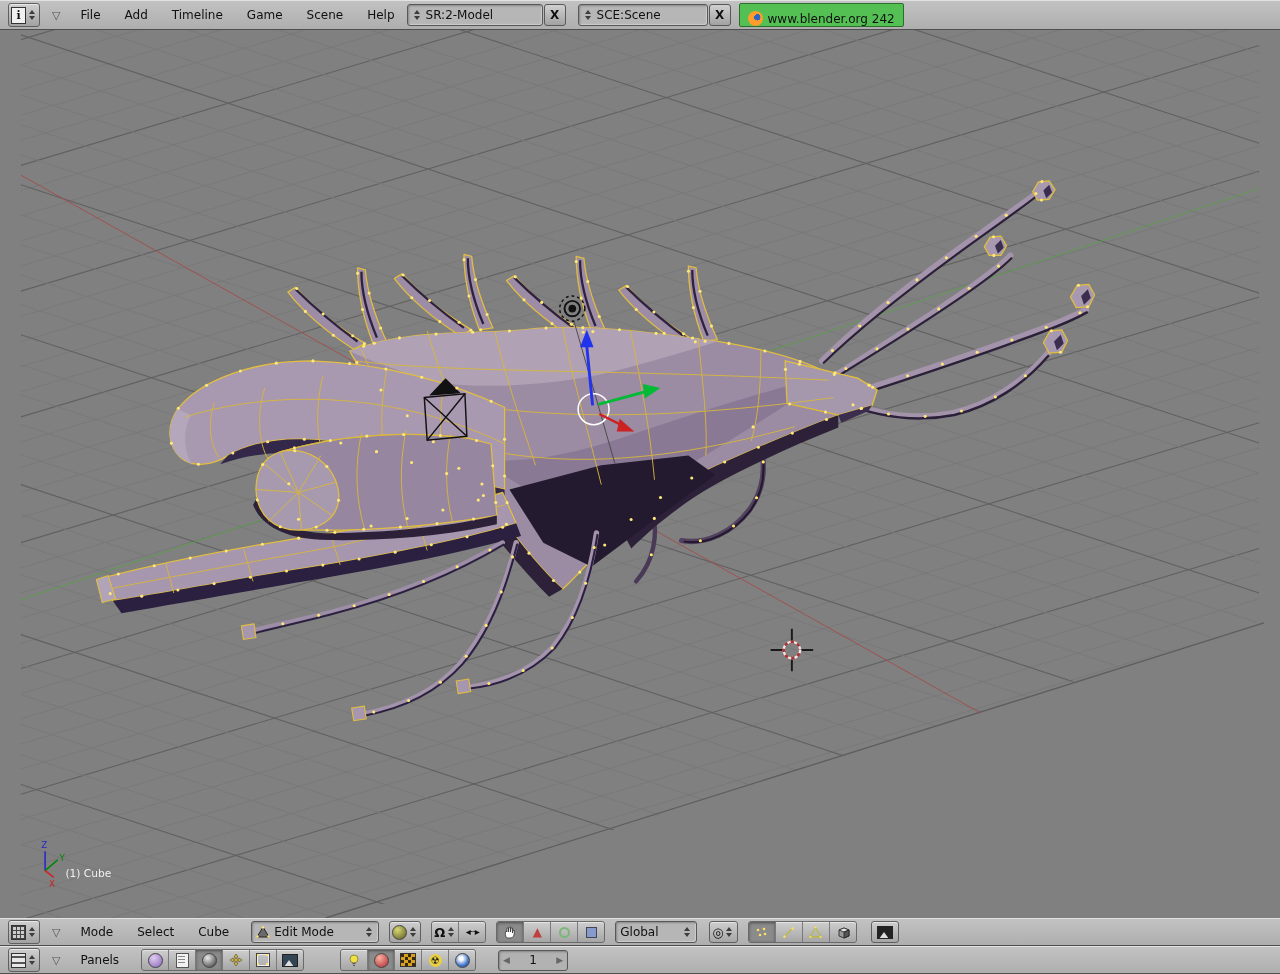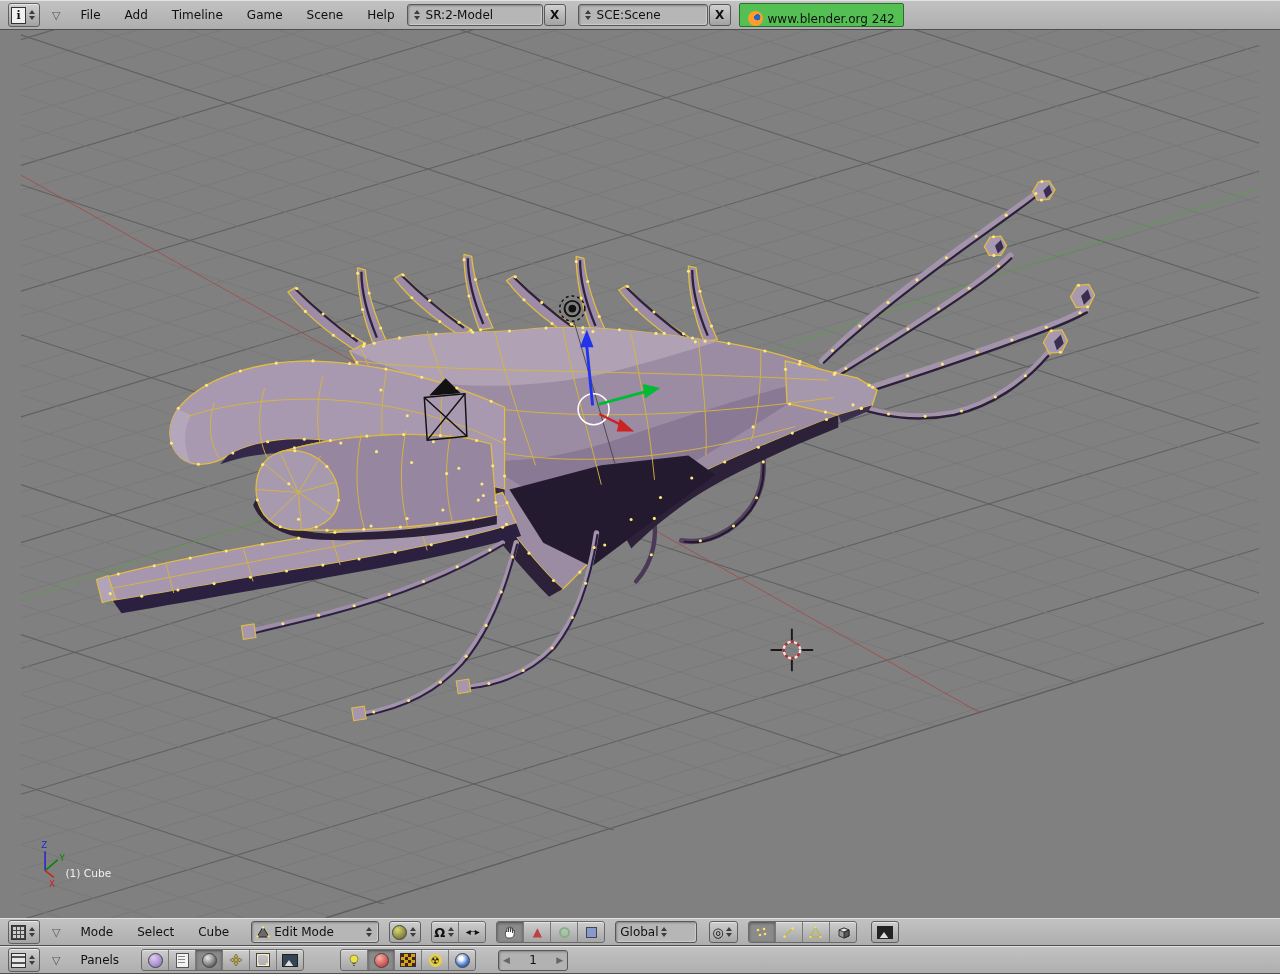--- a/index.html
+++ b/index.html
@@ -697,21 +697,21 @@
       <div class="btn">
         <span style="color:#c04040;font-size:12px;line-height:1;">▲</span>
       </div>
       <div class="btn">
         <span style="width:11px;height:11px;border-radius:50%;border:2px solid #7ab87a;display:inline-block;box-sizing:border-box;"></span>
       </div>
       <div class="btn">
         <span style="width:9px;height:9px;background:#8899cc;border:1px solid #445;display:inline-block;"></span>
       </div>
     </div>
-    <div class="field" style="margin-left:10px;width:72px;">
+    <div class="field" style="margin-left:10px;width:72px;justify-content:space-between;">
       <span>Global</span>
       <span class="stp">
           <i class="up"></i>
           <i class="dn"></i>
         </span>
     </div>
     <div class="btn" style="margin-left:12px;">
       <span class="glyph">◎</span>
       <span class="stp">
           <i class="up"></i>

